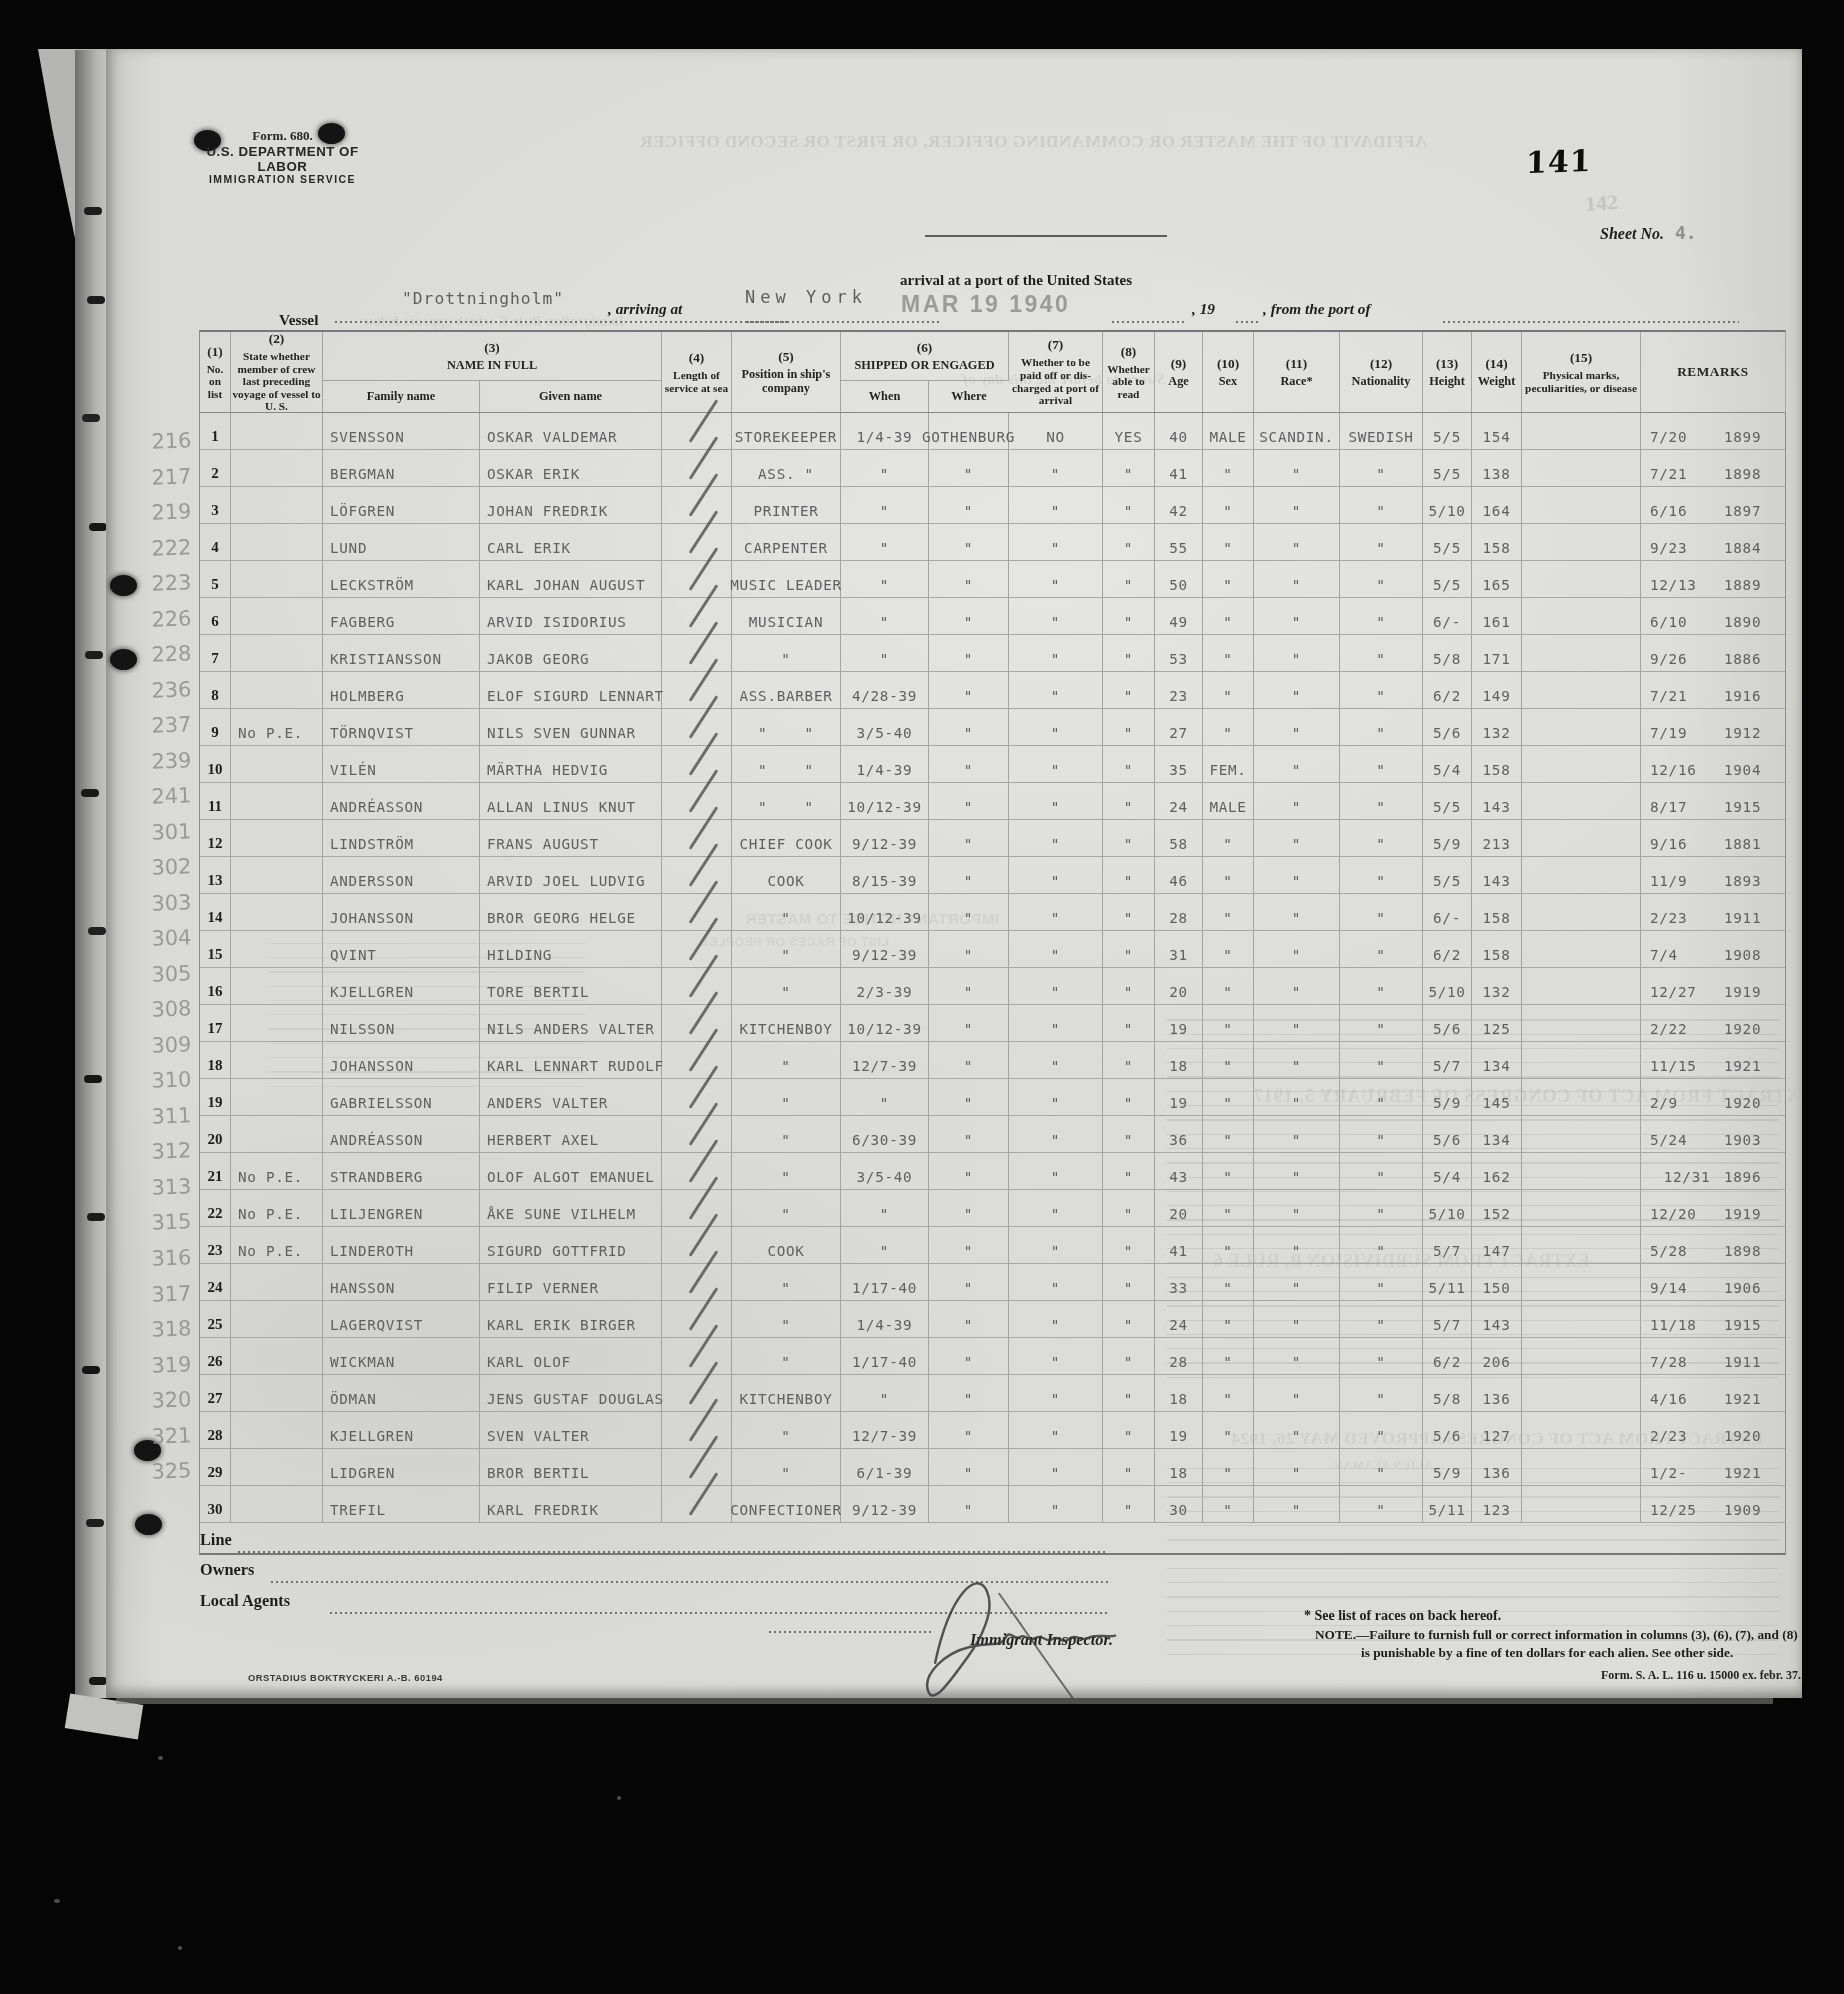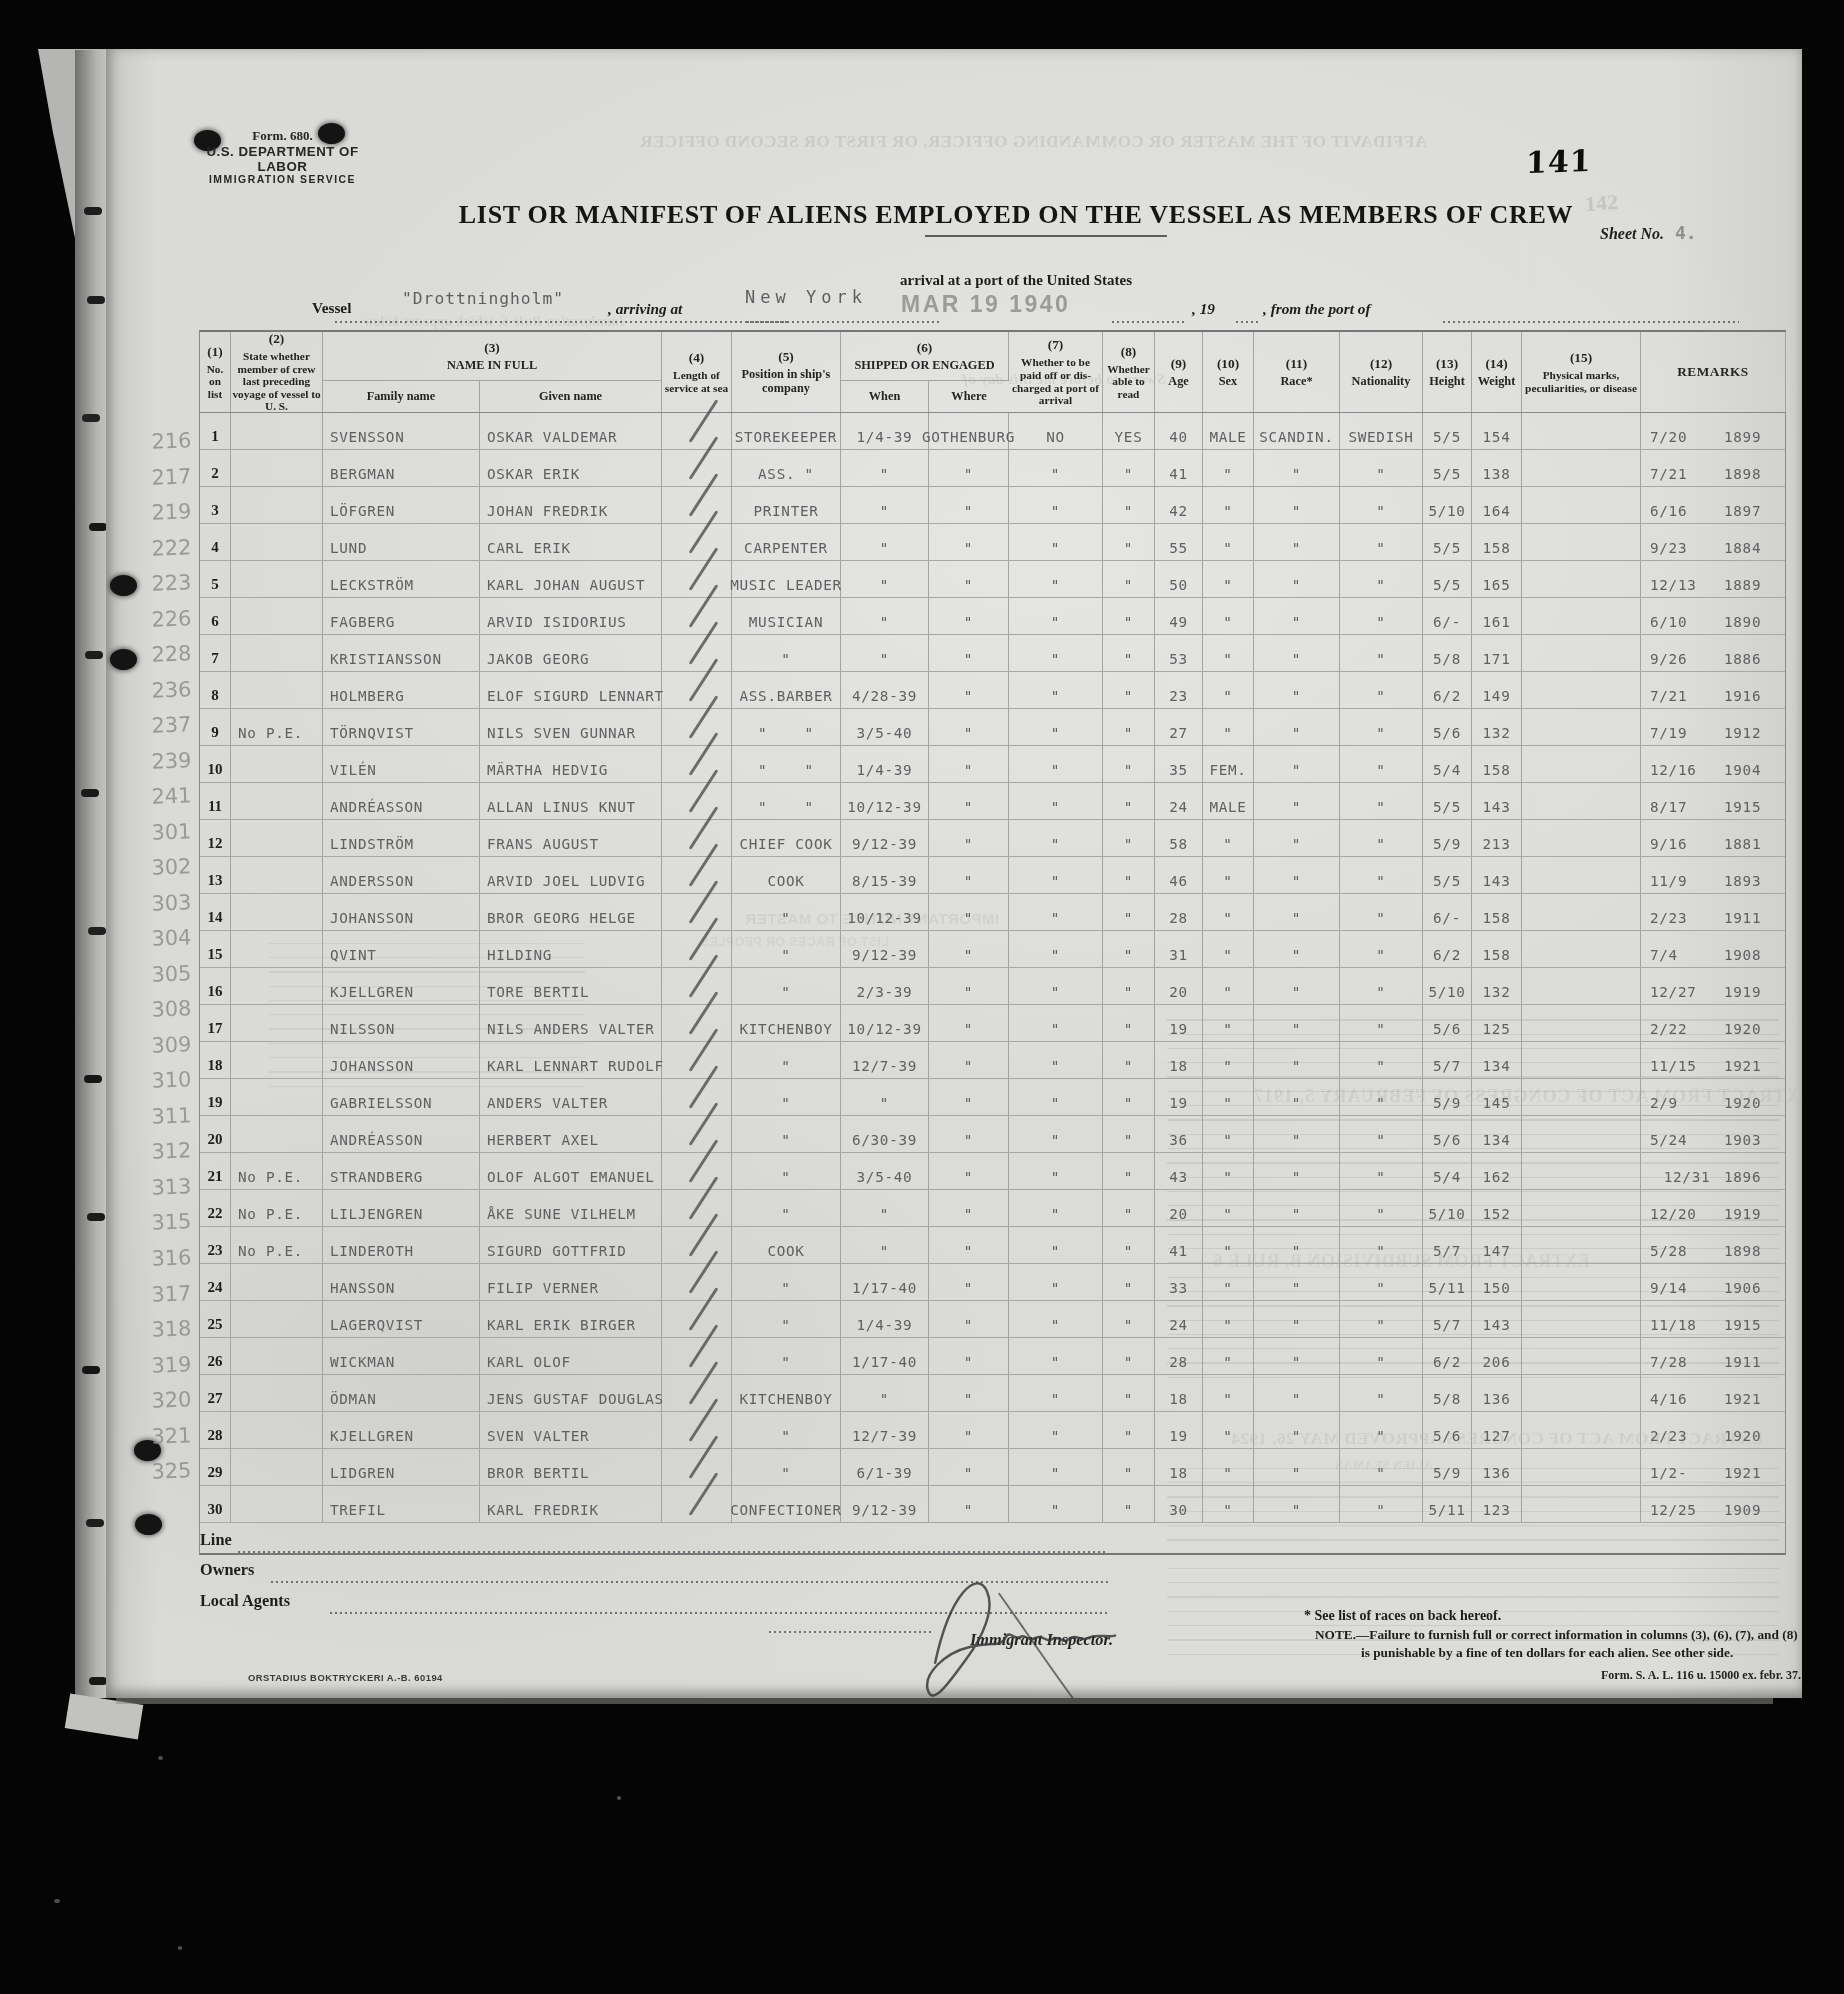--- a/index.html
+++ b/index.html
@@ -162,25 +162,24 @@
       <div class="l3">IMMIGRATION SERVICE</div>
     </div>
 
     <div class="stamp-141">141</div>
     <div class="ghost-142">142</div>
     <div class="sheet-no">
       <span>Sheet No.</span>
       <span class="val">4.</span>
     </div>
 
-    <div class="title">LIST OR MANIFEST OF ALIENS EMPLOYED ON THE VESSEL AS MEMBERS OF CREW</div>
     <div class="title-underline"></div>
     <div class="subtitle sub2">arrival at a port of the United States</div>
 
-    <div class="lbl" style="left:173px;top:250px;margin-left:33px;">Vessel</div>
+    <div class="lbl" style="left:173px;top:262px;">Vessel</div>
     <div class="dot" style="left:229px;top:272px;width:454px;"></div>
     <div class="typed vessel-name">"Drottningholm"</div>
     <div class="lbl it" style="left:502px;top:251px;">, arriving at</div>
     <div class="dot" style="left:641px;top:272px;width:192px;"></div>
     <div class="typed port-name">New York</div>
     <div class="date-stamp">MAR 19 1940</div>
     <div class="dot" style="left:1006px;top:272px;width:74px;"></div>
     <div class="lbl it" style="left:1086px;top:251px;">, 19</div>
     <div class="dot" style="left:1130px;top:272px;width:22px;"></div>
     <div class="lbl it" style="left:1157px;top:251px;">, from the port of</div>

